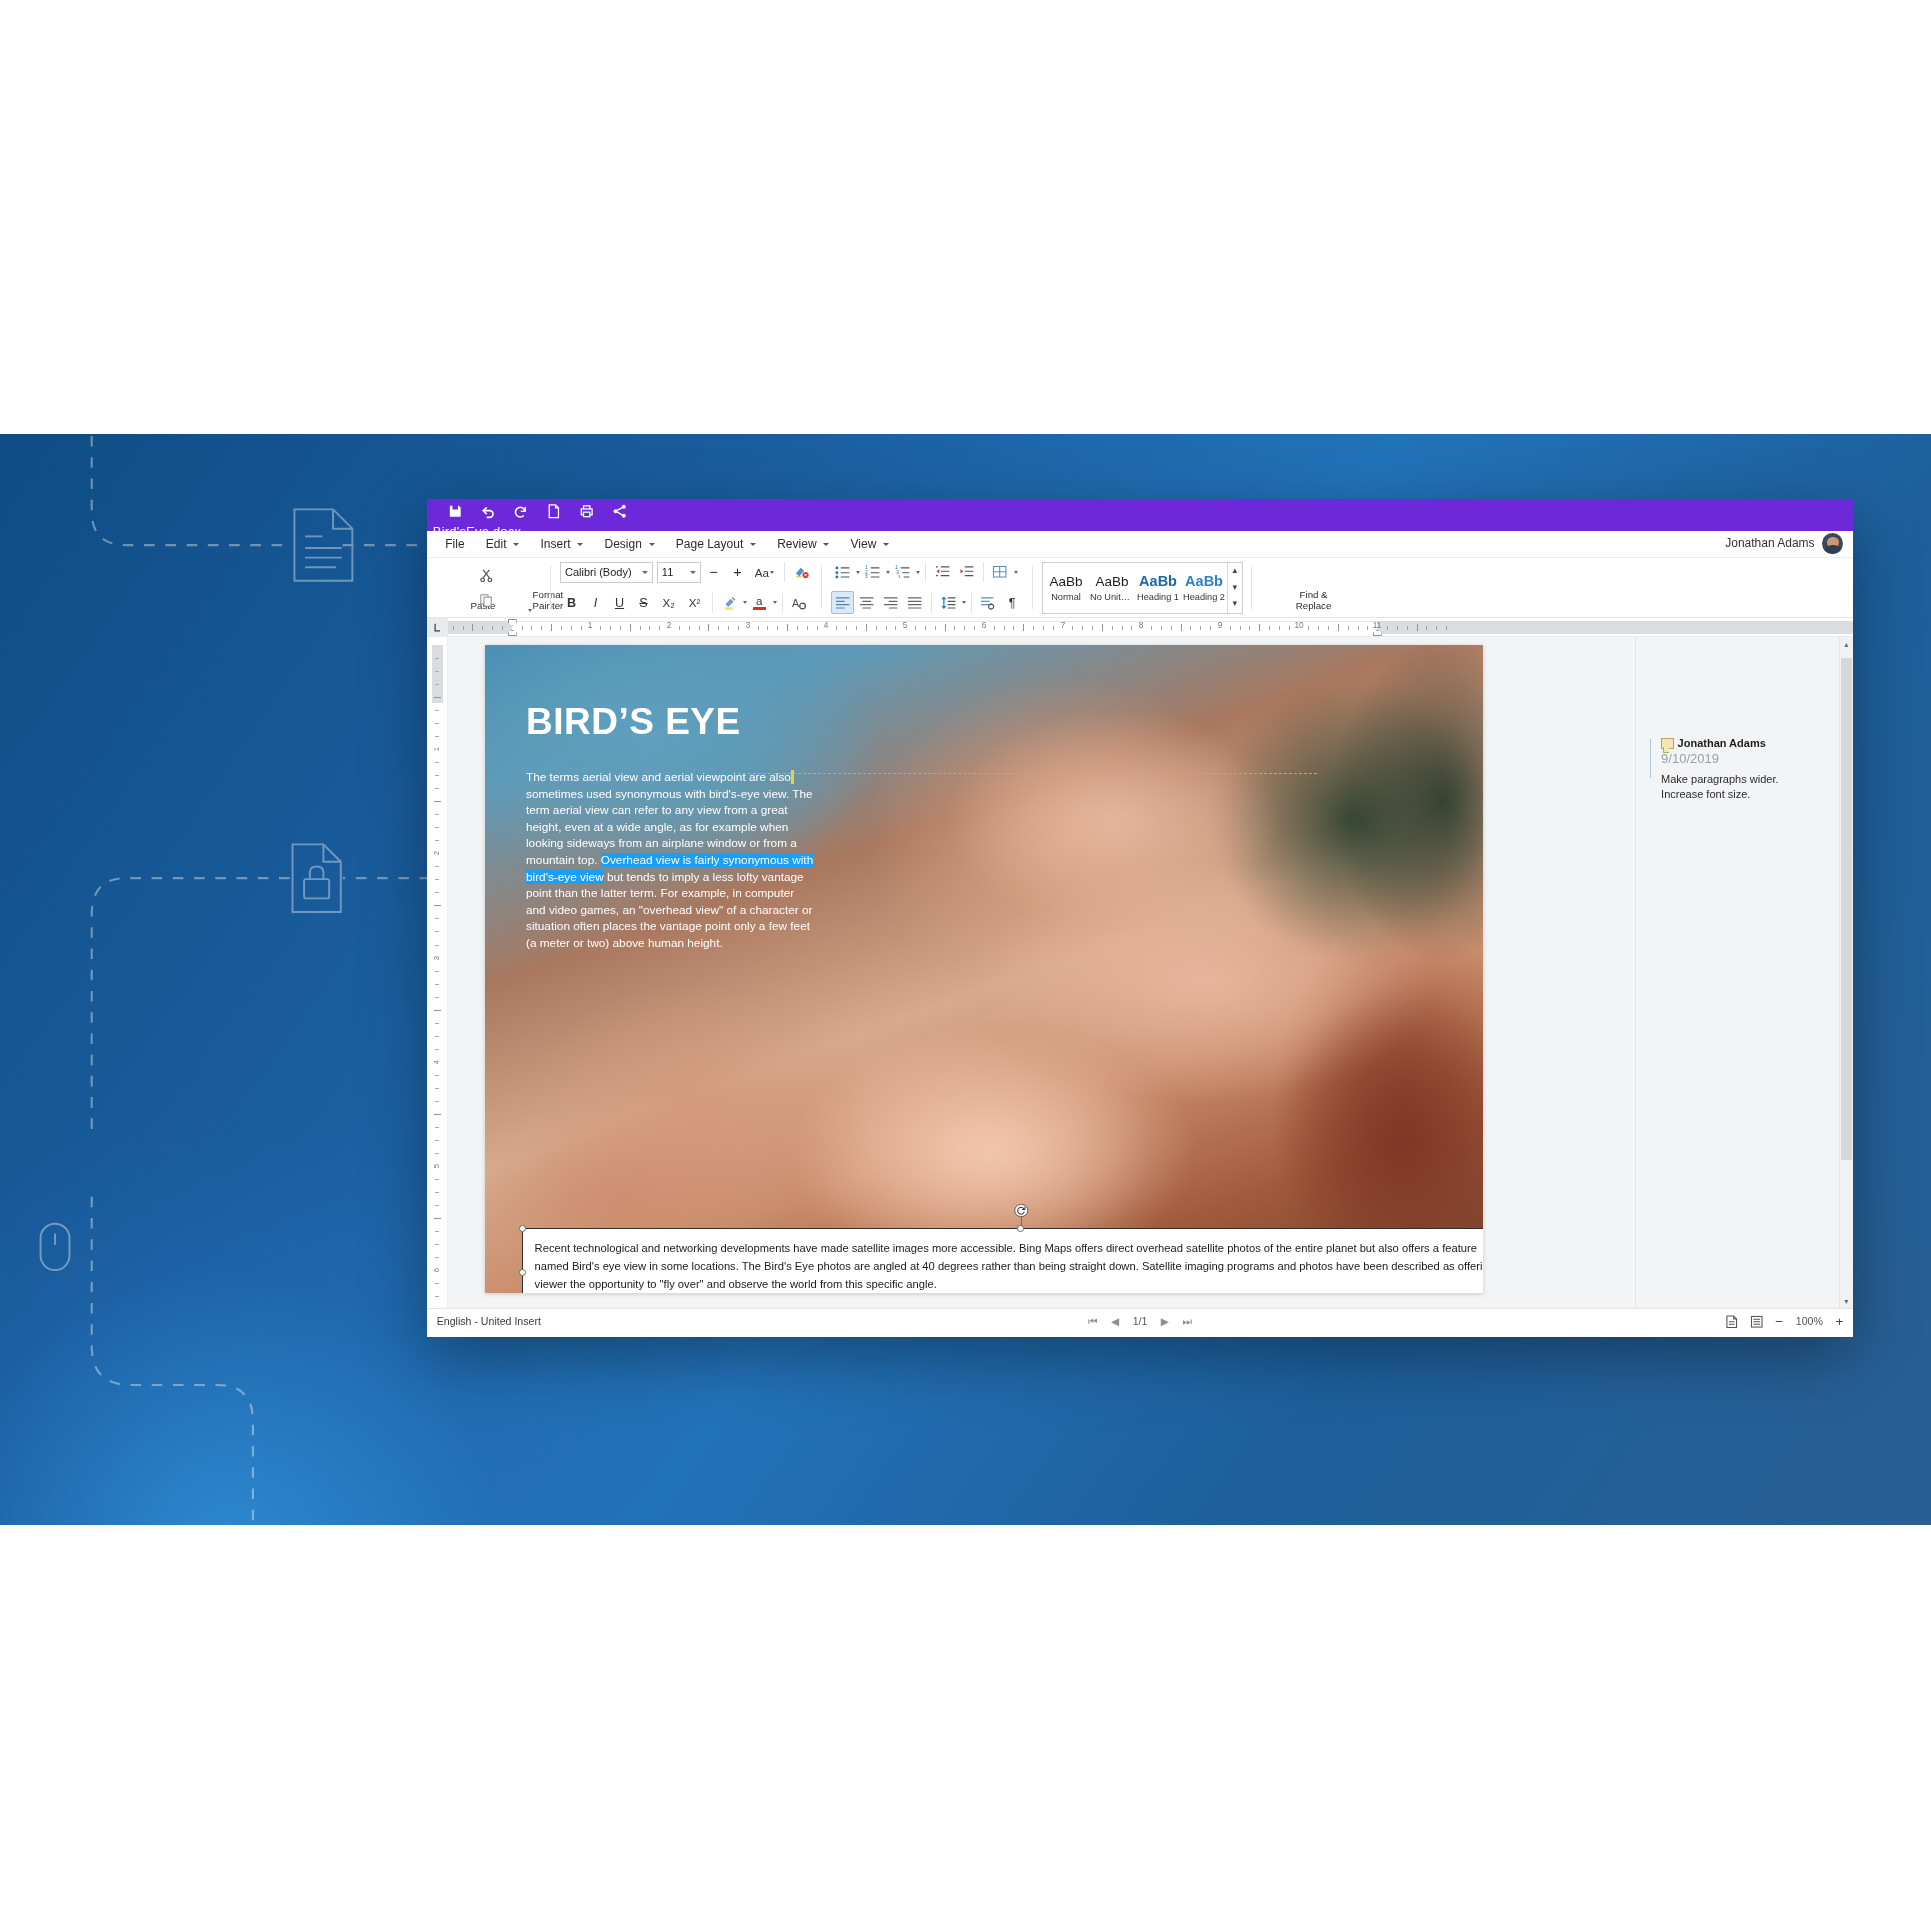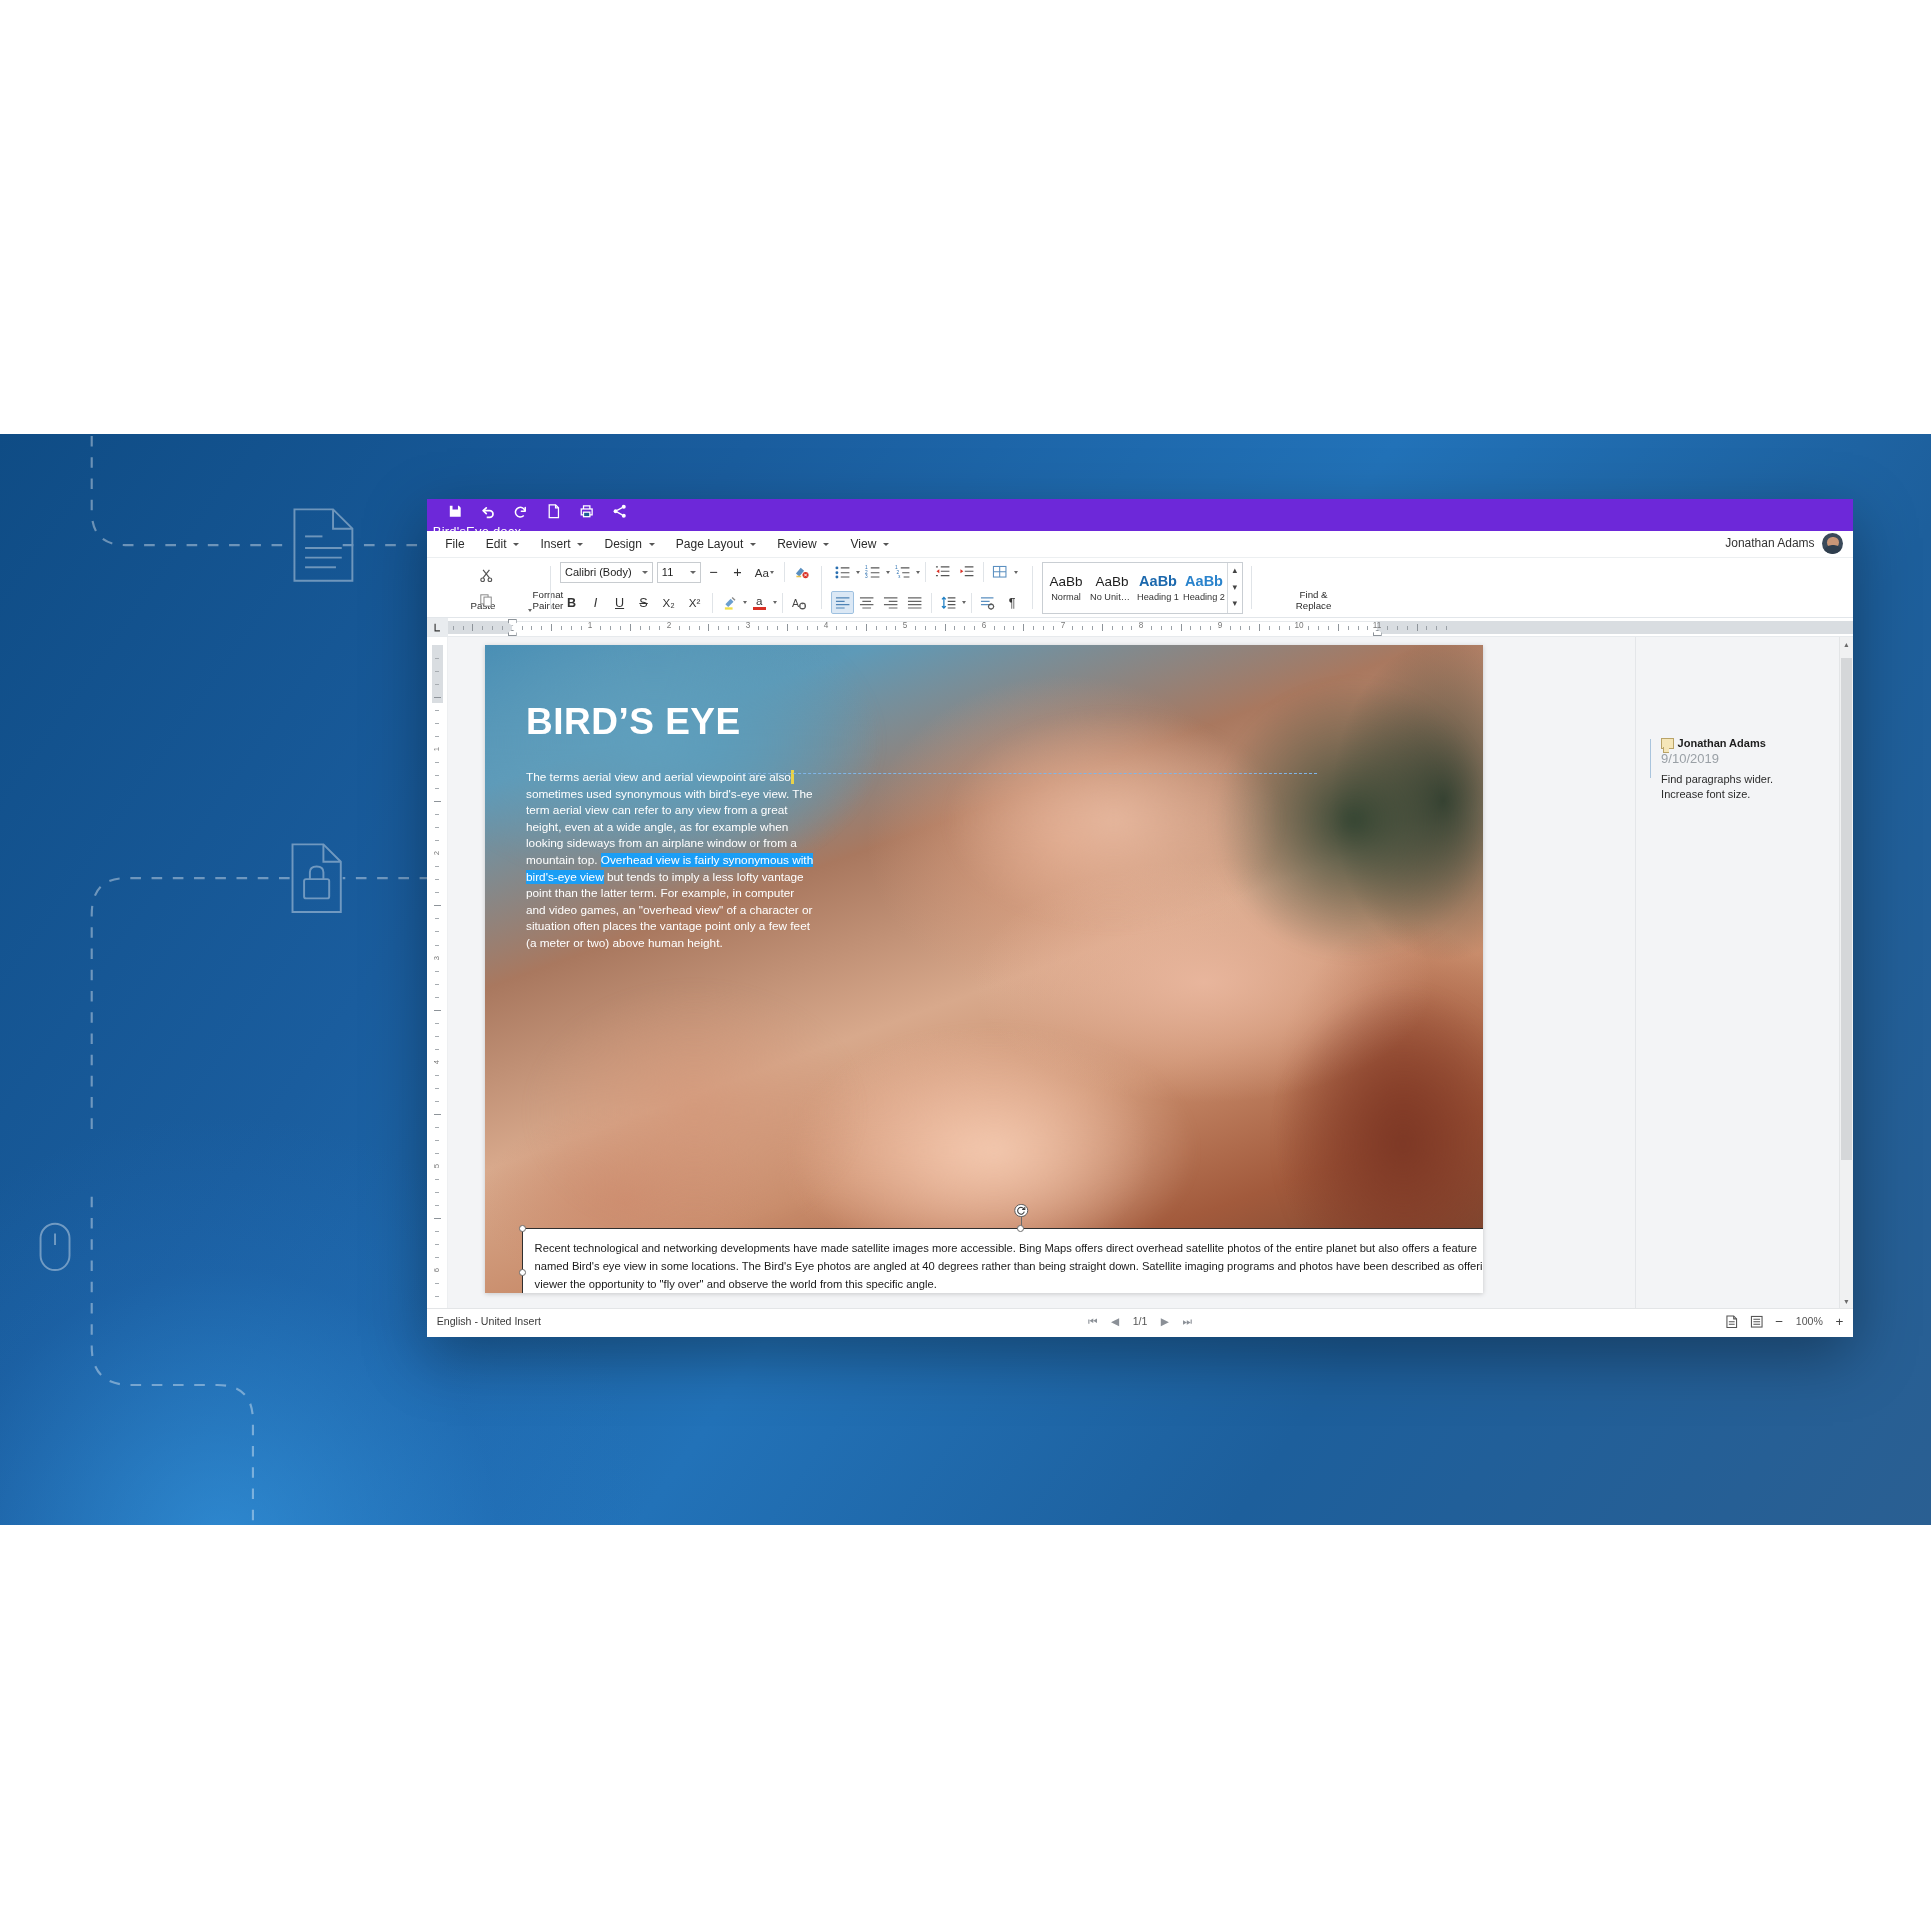--- a/index.html
+++ b/index.html
@@ -760,21 +760,21 @@
       </div>
     </div>
 
     <div class="comments">
       <div class="cmt">
         <div class="cmt-head">
           <span class="cmt-icon"></span>
           <span class="cmt-author">Jonathan Adams</span>
         </div>
         <div class="cmt-date">9/10/2019</div>
-        <div class="cmt-body">Find paragraphs wider.</div>
+        <div class="cmt-body">Make paragraphs wider.</div>
         <div class="cmt-body">Increase font size.</div>
       </div>
     </div>
 
     <div class="vscroll">
       <div class="sc-arrow">▲</div>
       <div class="sc-track">
         <div class="sc-thumb"></div>
       </div>
       <div class="sc-arrow">▼</div>

